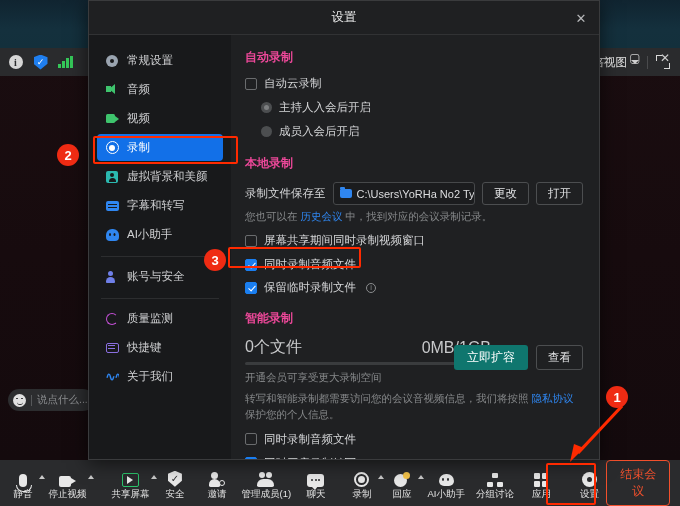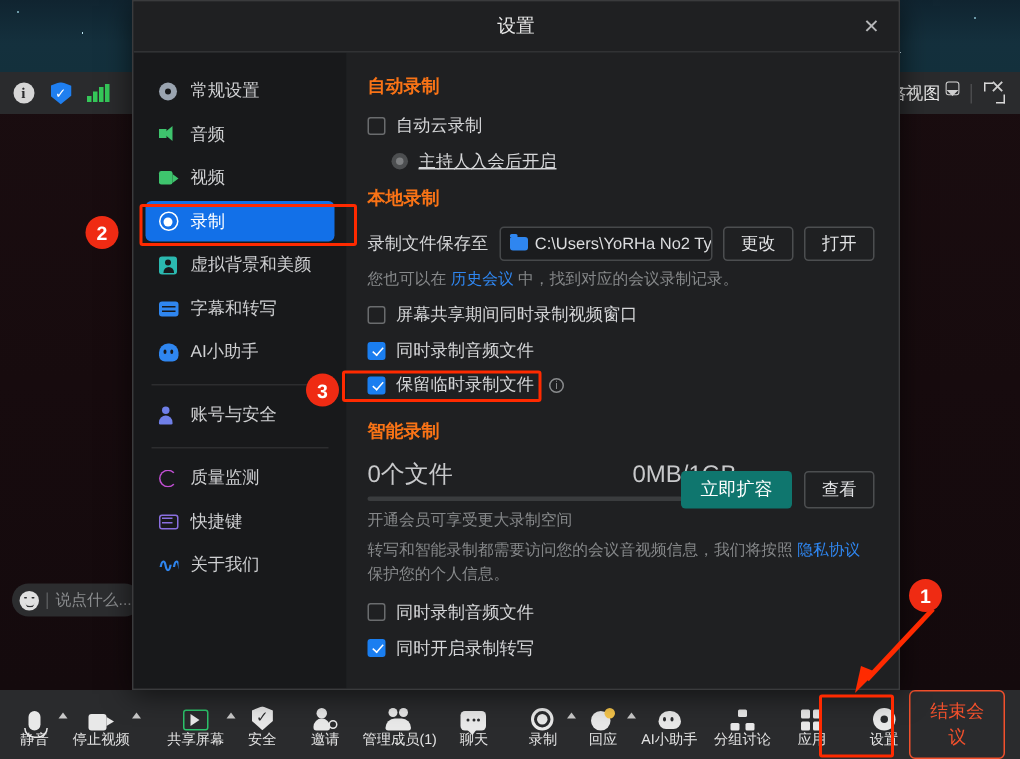--- a/index.html
+++ b/index.html
@@ -186,28 +186,28 @@
   .ai-s::after{content:"";position:absolute;left:3px;top:4px;width:2px;height:3px;border-radius:50%;background:#18191b;box-shadow:4.5px 0 0 #18191b;}
   .acc-s{width:13px;height:12px;position:relative;}
   .acc-s::before{content:"";position:absolute;left:2px;top:0;width:5px;height:5px;border-radius:50%;background:#6f7fe8;}
   .acc-s::after{content:"";position:absolute;left:0;bottom:0;width:9px;height:6px;border-radius:5px 5px 1px 1px;background:#6f7fe8;}
   .qa-s{width:12px;height:12px;border-radius:50%;border:1.8px solid #c24fd4;border-right-color:transparent;}
   .key-s{width:13px;height:10px;border-radius:2px;border:1.6px solid #8a6fe0;position:relative;}
   .key-s::after{content:"";position:absolute;left:1.5px;top:1.5px;width:7px;height:1px;background:#8a6fe0;box-shadow:0 3px 0 #8a6fe0;}
   .about-s{width:14px;height:9px;color:#2f86f0;font-size:13px;line-height:9px;font-weight:bold;letter-spacing:-2px;overflow:hidden;}
   
   #dlg-main { flex:1; padding:14px 16px 0 14px; overflow:hidden; background:#1f2022; }
-  .sec-title { font-size:12px; font-weight:bold; color:#f97316; margin-bottom:10px; }
+  .sec-title { font-size:12px; font-weight:bold; color:#ec4899; margin-bottom:10px; }
   .row { display:flex; align-items:center; gap:7px; margin-bottom:9px; font-size:11.5px; color:#d5d6d8; }
   .cb { width:12px;height:12px;border:1px solid #6a6c6e;border-radius:2px;flex:0 0 12px;background:transparent; }
   .cb.on { background:#1a7ef0;border-color:#1a7ef0;position:relative; }
   .cb.on::after{content:"";position:absolute;left:3.5px;top:1px;width:3px;height:6px;border:solid #fff;border-width:0 1.6px 1.6px 0;transform:rotate(42deg);}
   .rd { width:11px;height:11px;border-radius:50%;background:#4c4e50;flex:0 0 11px;position:relative; }
   .rd.sel::after{content:"";position:absolute;left:3px;top:3px;width:5px;height:5px;border-radius:50%;background:#7d7f81;}
-  .indent { margin-left:16px;text-decoration:underline; }
+  .indent { margin-left:16px; }
   .path-wrap { display:flex; align-items:center; gap:7px; margin-bottom:5px; }
   .path-label { font-size:11.5px; color:#d5d6d8; white-space:nowrap; }
   .path-box {
     flex:1; height:23px; border:1px solid #46484a; border-radius:3px; background:#1b1c1e;
     display:flex; align-items:center; gap:5px; padding:0 6px; font-size:11px; color:#dcdddf;
     overflow:hidden; white-space:nowrap;
   }
   .folder { width:12px;height:9px;flex:0 0 12px;background:#2f86f0;border-radius:1px 2px 2px 2px;position:relative; }
   .folder::before{content:"";position:absolute;left:0;top:-2px;width:5px;height:2px;background:#2f86f0;border-radius:1px 1px 0 0;}
   .btn-o { height:23px; padding:0 11px; border:1px solid #4c4e50; border-radius:3px; background:transparent;
@@ -472,20 +472,24 @@
       <div class="sec-title">自动录制</div>
 
       <div class="row">
         <span class="cb"></span>
         <span>自动云录制</span>
       </div>
       <div class="row indent">
         <span class="rd sel"></span>
         <span>主持人入会后开启</span>
       </div>
+      <div class="row indent" style="margin-bottom:16px">
+        <span class="rd"></span>
+        <span>成员入会后开启</span>
+      </div>
 
       <div class="sec-title">本地录制</div>
 
       <div class="path-wrap">
         <span class="path-label">录制文件保存至</span>
         <div class="path-box">
           <span class="folder"></span>
           <span>C:\Users\YoRHa No2 Type B\</span>
         </div>
         <button class="btn-o">更改</button>

